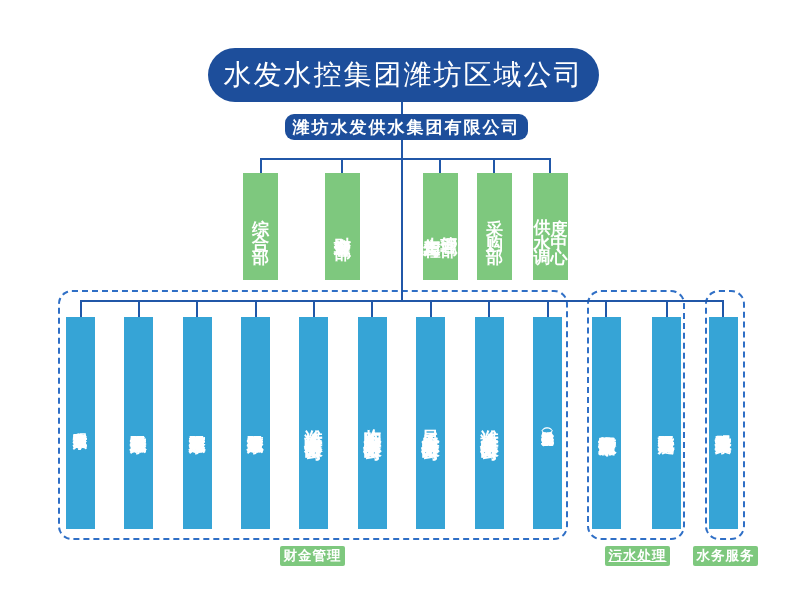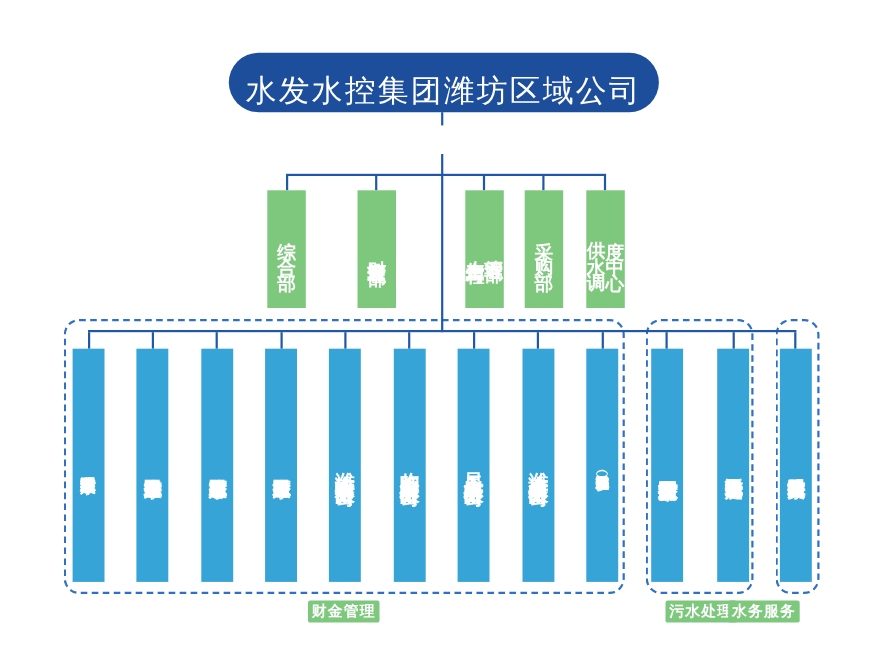--- a/index.html
+++ b/index.html
@@ -22,26 +22,29 @@
   .grouplabel{position:absolute;top:546px;height:20px;width:65px;background:var(--green);
               color:#fff;font-weight:bold;font-size:13.5px;line-height:20px;text-align:center;
               letter-spacing:1px;border-radius:2px;}
   .node{z-index:4;}
 </style>
 </head>
 <body>
 
 <div class="canvas" style="--blue:#1d4e9b;--line:#2157a8;--dash:#2f6fc6;--green:#7ec87e;--teal:#36a4d6;">
 
-  <div class="node root" style="left:208px;top:48px;width:391px;height:54px;align-items:flex-end;">
+  <div class="node root" style="left:208px;top:48px;width:391px;height:54px;">
     <span>水发水控集团潍坊区域公司</span>
   </div>
 
   <div class="vline" style="left:401px;top:102px;height:12px;"></div>
 
+  <div class="node parent" style="left:285px;top:114px;width:243px;height:26px;">
+    <span>潍坊水发供水集团有限公司</span>
+  </div>
 
   <div class="vline" style="left:401px;top:140px;height:162px;"></div>
 
   <div class="hline" style="left:260px;top:158px;width:291px;"></div>
 
   <div class="vline" style="left:260px;top:160px;height:13px;"></div>
   <div class="vline" style="left:341px;top:160px;height:13px;"></div>
   <div class="vline" style="left:439px;top:160px;height:13px;"></div>
   <div class="vline" style="left:493px;top:160px;height:13px;"></div>
   <div class="vline" style="left:549px;top:160px;height:13px;"></div>
@@ -116,16 +119,16 @@
   </div>
   <div class="node comp" style="left:652px;">
     <span class="vtext" style="font-size: 16.3333px; letter-spacing: 0px;">平定中玮水质净化有限公司</span>
   </div>
 
   <div class="node comp" style="left:709px;">
     <span class="vtext" style="font-size: 16.3333px; letter-spacing: 0px;">山东水文科技服务有限公司</span>
   </div>
 
   <div class="grouplabel" style="left:280px;">财金管理部</div>
-  <div class="grouplabel" style="left:605px;">污水处理</div>
-  <div class="grouplabel" style="left:662px;">水务服务</div>
+  <div class="grouplabel" style="left:605px;text-decoration:underline;">污水处理</div>
+  <div class="grouplabel" style="left:693px;">水务服务</div>
 
 </div>
 
 </body></html>

